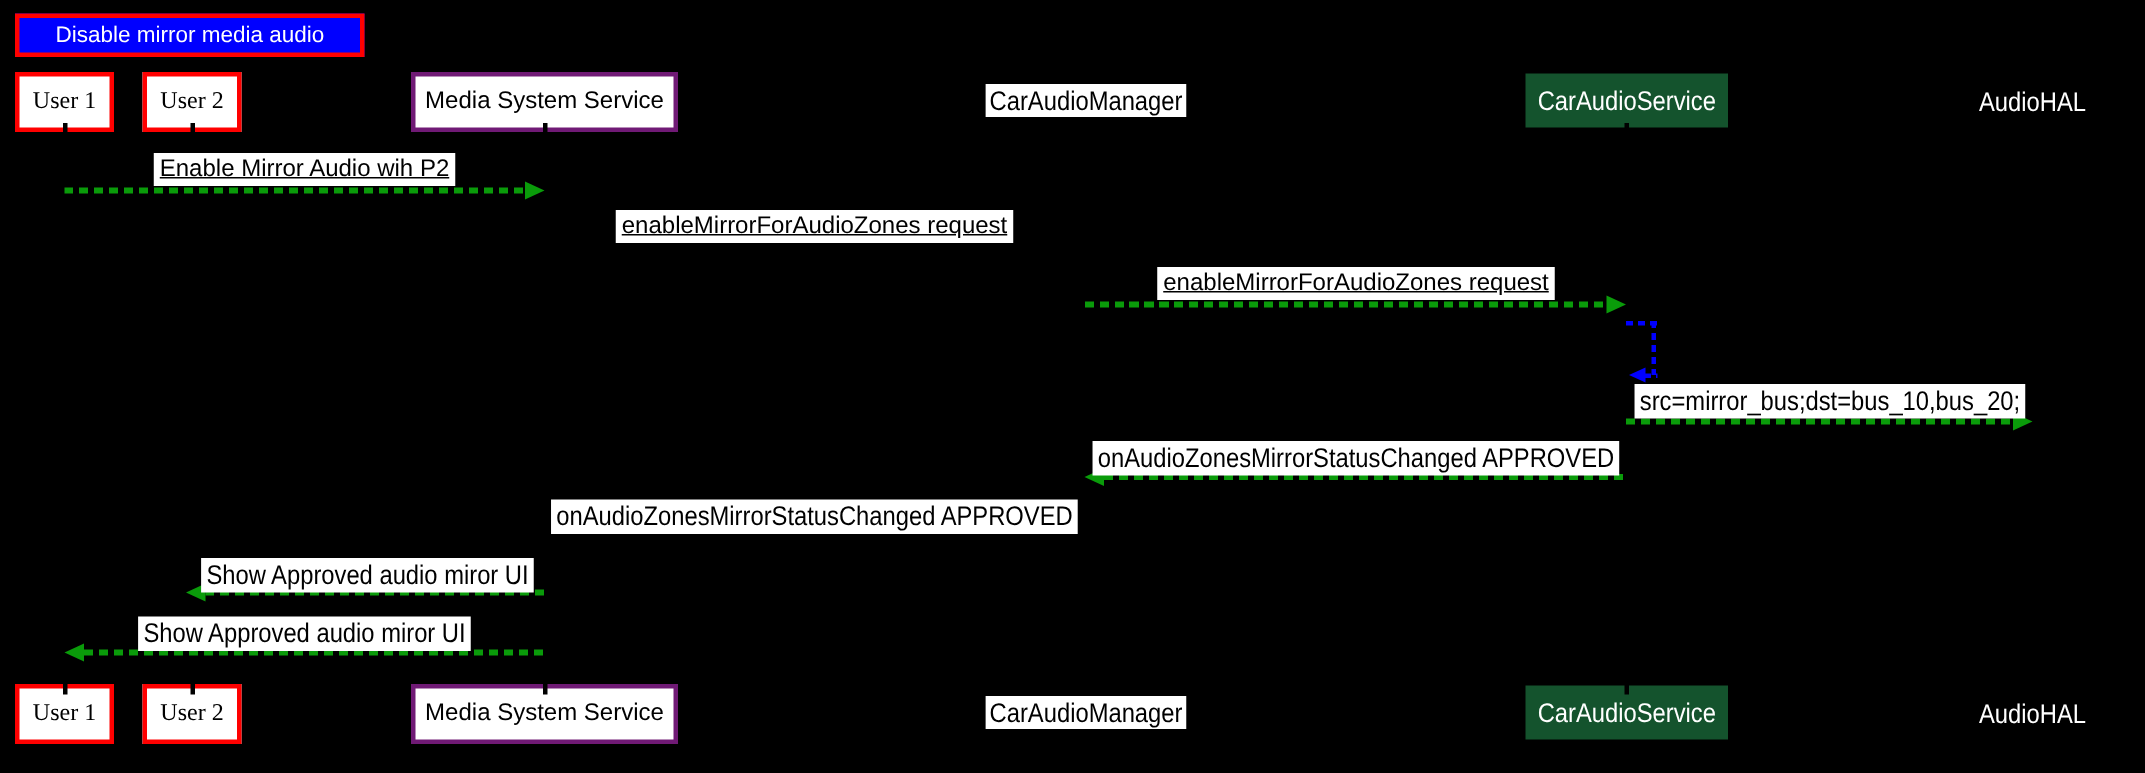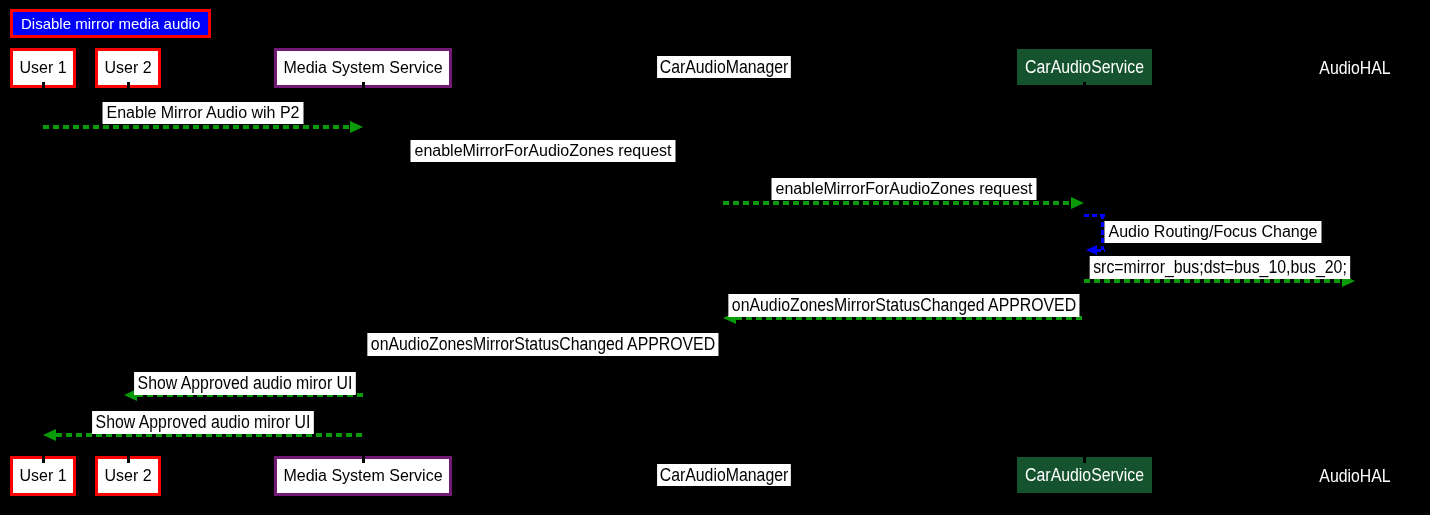--- a/index.html
+++ b/index.html
@@ -6,29 +6,29 @@
   .canvas{
     position:relative;width:1430px;height:515px;background:#000;overflow:hidden;
     font-family:"Liberation Sans","DejaVu Sans",sans-serif;
   }
   
   .pbox{
     position:absolute;display:flex;align-items:center;justify-content:center;
     background:#fff;color:#000;font-size:16px;z-index:2;box-sizing:border-box;
     white-space:nowrap;
   }
-  .red{border:3px solid #ff0000;}
+  .red{border:3px solid #ff0000;font-family:Liberation Serif, serif;}
   .greenb{border:3px solid #701a75;}
   .bluebox{background:#14532d;color:#fff;border:none;font-size:18px;}
   .plabel{
     position:absolute;background:#fff;color:#000;font-size:18px;line-height:22px;
     padding:0 3px;z-index:2;white-space:nowrap;
   }
   .plain{position:absolute;color:#fff;font-size:18px;line-height:22px;z-index:2;white-space:nowrap;}
-  .ctr{transform:translateX(-50%);}
+  .ctr{transform:translateX(-50%);text-decoration:underline;}
   .ctr-cond{transform:translateX(-50%) scaleX(0.88);}
   .condx{display:inline-block;transform:scaleX(0.88);}
   
   .lifeline{position:absolute;width:3px;top:82px;height:381px;background:#000;z-index:3;}
   
   .mlabel{
     position:absolute;background:#fff;color:#000;font-size:16px;line-height:20px;
     padding:1px 4px;white-space:nowrap;z-index:5;
   }
   .mlabel.cnd{font-size:18px;line-height:21px;}
@@ -42,21 +42,21 @@
   
   .head{position:absolute;width:0;height:0;z-index:4;}
   .head.r{border-top:6px solid transparent;border-bottom:6px solid transparent;border-left:13px solid #0a9b0a;}
   .head.l{border-top:6px solid transparent;border-bottom:6px solid transparent;border-right:13px solid #0a9b0a;}
   .head.r.blk{border-left-color:#000;}
   .head.l.blk{border-right-color:#000;}
   .head.l.blu{border-top-width:5px;border-bottom-width:5px;border-right-width:11px;border-right-color:#0000ff;}
   
   .title-box{
     position:absolute;left:10px;top:9px;display:inline-block;background:#0000ff;color:#fff;
-    border:3px solid #ff0000;font-size:15px;line-height:17px;padding:3px 8px;z-index:6;white-space:nowrap;
+    border:3px solid #ff0000;font-size:15px;line-height:17px;padding:3px 24px;z-index:6;white-space:nowrap;
   }
 </style>
 </head>
 <body>
 
 <div class="canvas">
 
   <div class="title-box">Disable mirror media audio</div>
 
   <div class="lifeline" style="left:42px"></div>
@@ -80,21 +80,20 @@
   <div class="head r" style="left:350px;top:121px"></div>
 
   <div class="mlabel ctr" style="left:543px;top:140px">enableMirrorForAudioZones request</div>
   <div class="dash-h blk" style="left:363px;top:163px;width:348px"></div>
   <div class="head r blk" style="left:711px;top:159px"></div>
 
   <div class="mlabel ctr" style="left:904px;top:178px">enableMirrorForAudioZones request</div>
   <div class="dash-h" style="left:723px;top:201px;width:348px"></div>
   <div class="head r" style="left:1071px;top:197px"></div>
 
-  <div class="mlabel ctr" style="left:1213px;top:221px">Audio Routing/Focus Change</div>
   <div class="dash-h blu" style="left:1084px;top:214px;width:22px"></div>
   <div class="dash-v" style="left:1101px;top:214px;height:36px"></div>
   <div class="dash-h blu" style="left:1096px;top:249px;width:9px"></div>
   <div class="head l blu" style="left:1086px;top:245px"></div>
 
   <div class="mlabel cnd ctr-cond" style="left:1220px;top:256px">src=mirror_bus;dst=bus_10,bus_20;</div>
   <div class="dash-h" style="left:1084px;top:279px;width:258px"></div>
   <div class="head r" style="left:1342px;top:275px"></div>
 
   <div class="mlabel cnd ctr-cond" style="left:904px;top:294px">onAudioZonesMirrorStatusChanged APPROVED</div>

